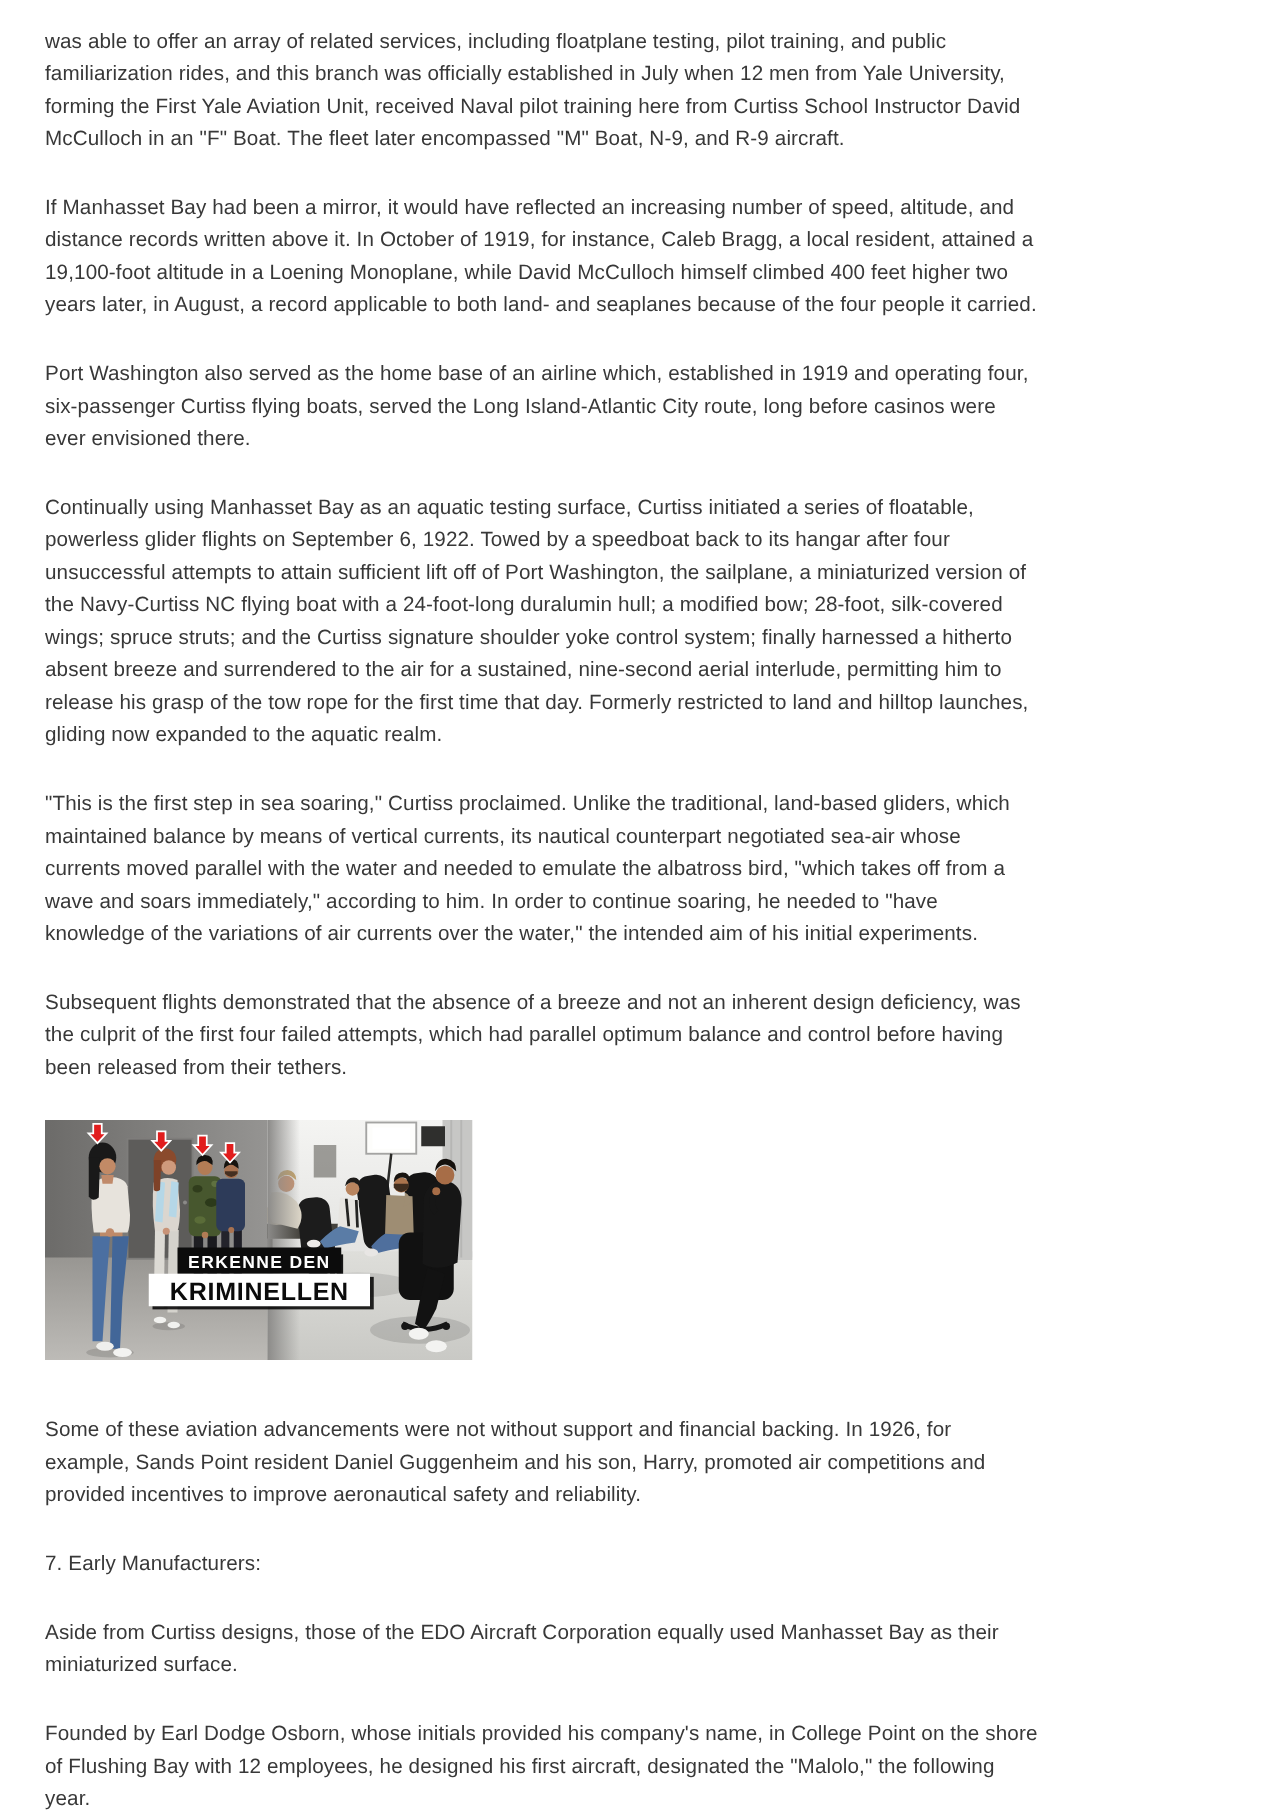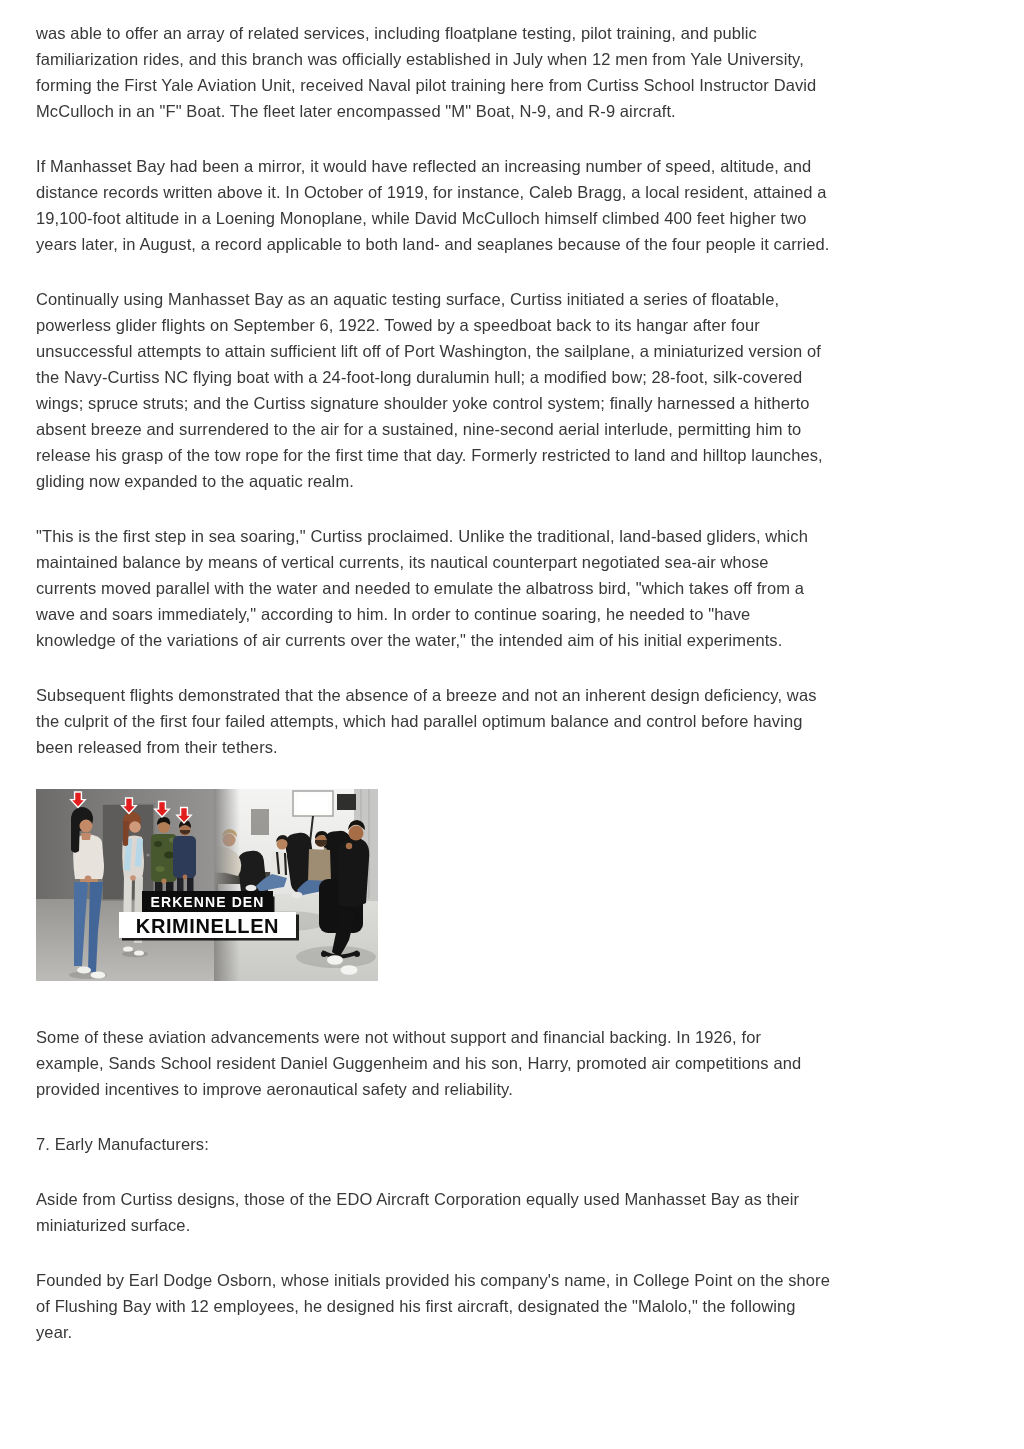--- a/index.html
+++ b/index.html
@@ -34,20 +34,21 @@
   }
   figure.thumb svg { display: block; }
 </style>
 </head>
 <body>
 
 <div class="doc">
 
   <p>was able to offer an array of related services, including floatplane testing, pilot training, and public familiarization rides, and this branch was officially established in July when 12 men from Yale University, forming the First Yale Aviation Unit, received Naval pilot training here from Curtiss School Instructor David McCulloch in an "F" Boat. The fleet later encompassed "M" Boat, N-9, and R-9 aircraft.</p>
   <p>If Manhasset Bay had been a mirror, it would have reflected an increasing number of speed, altitude, and distance records written above it. In October of 1919, for instance, Caleb Bragg, a local resident, attained a 19,100-foot altitude in a Loening Monoplane, while David McCulloch himself climbed 400 feet higher two years later, in August, a record applicable to both land- and seaplanes because of the four people it carried.</p>
+  <p>Port Washington also served as the home base of an airline which, established in 1919 and operating four, six-passenger Curtiss flying boats, served the Long Island-Atlantic City route, long before casinos were ever envisioned there.</p>
   <p>Continually using Manhasset Bay as an aquatic testing surface, Curtiss initiated a series of floatable, powerless glider flights on September 6, 1922. Towed by a speedboat back to its hangar after four unsuccessful attempts to attain sufficient lift off of Port Washington, the sailplane, a miniaturized version of the Navy-Curtiss NC flying boat with a 24-foot-long duralumin hull; a modified bow; 28-foot, silk-covered wings; spruce struts; and the Curtiss signature shoulder yoke control system; finally harnessed a hitherto absent breeze and surrendered to the air for a sustained, nine-second aerial interlude, permitting him to release his grasp of the tow rope for the first time that day. Formerly restricted to land and hilltop launches, gliding now expanded to the aquatic realm.</p>
   <p>"This is the first step in sea soaring," Curtiss proclaimed. Unlike the traditional, land-based gliders, which maintained balance by means of vertical currents, its nautical counterpart negotiated sea-air whose currents moved parallel with the water and needed to emulate the albatross bird, "which takes off from a wave and soars immediately," according to him. In order to continue soaring, he needed to "have knowledge of the variations of air currents over the water," the intended aim of his initial experiments.</p>
   <p>Subsequent flights demonstrated that the absence of a breeze and not an inherent design deficiency, was the culprit of the first four failed attempts, which had parallel optimum balance and control before having been released from their tethers.</p>
 
   <figure class="thumb">
     <svg viewBox="0 0 342 192" width="342" height="192" xmlns="http://www.w3.org/2000/svg">
       <defs>
         <linearGradient id="gWallL" x1="0" y1="0" x2="1" y2="0">
           <stop offset="0" stop-color="#6c6b69"></stop>
             <stop offset="1" stop-color="#959492"></stop>
@@ -226,18 +227,18 @@
       <g font-family="Liberation Sans, DejaVu Sans, sans-serif">
         <rect x="106" y="102" width="131" height="21" fill="#0c0c0c"></rect>
         <text x="171.5" y="118" text-anchor="middle" font-size="14" font-weight="800" letter-spacing="1.1" fill="#ffffff">ERKENNE DEN</text>
         <rect x="86" y="125.5" width="177" height="26" fill="#000000" opacity="0.85"></rect>
         <rect x="83" y="123" width="177" height="26" fill="#ffffff"></rect>
         <text x="171.5" y="144" text-anchor="middle" font-size="20" font-weight="800" letter-spacing="0.6" fill="#0b0b0b">KRIMINELLEN</text>
       </g>
     </svg>
   </figure>
 
-  <p>Some of these aviation advancements were not without support and financial backing. In 1926, for example, Sands School resident Daniel Guggenheim and his son, Harry, promoted air competitions and provided incentives to improve aeronautical safety and reliability.</p>
+  <p>Some of these aviation advancements were not without support and financial backing. In 1926, for example, Sands Point resident Daniel Guggenheim and his son, Harry, promoted air competitions and provided incentives to improve aeronautical safety and reliability.</p>
   <p>7. Early Manufacturers:</p>
   <p>Aside from Curtiss designs, those of the EDO Aircraft Corporation equally used Manhasset Bay as their miniaturized surface.</p>
   <p>Founded by Earl Dodge Osborn, whose initials provided his company's name, in College Point on the shore of Flushing Bay with 12 employees, he designed his first aircraft, designated the "Malolo," the following year.</p>
 
 </div>
 
 </body></html>

